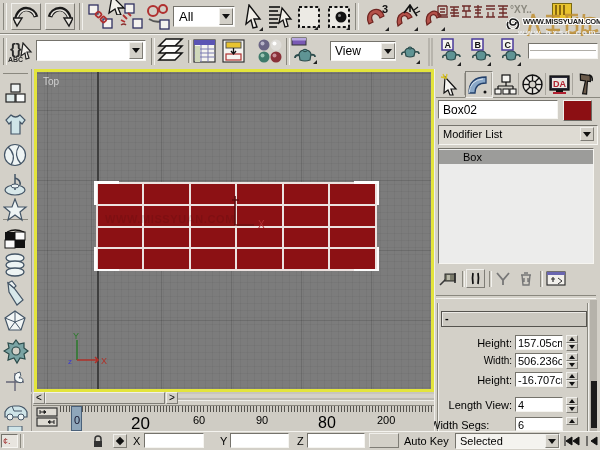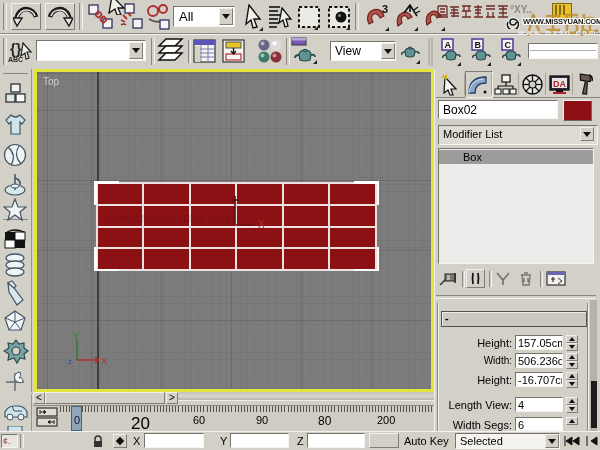--- a/index.html
+++ b/index.html
@@ -460,21 +460,21 @@
       <span style="font-size:11px;position:absolute;left:2px;top:1px;white-space:nowrap;">506.236cm</span>
     </div>
 <div class="abs txt" style="left:430px;top:374px;width:82px;text-align:right;font-size:11px;">Height:</div>
 <div class="abs sunk" style="left:515px;top:372px;width:48px;height:15px;overflow:hidden;">
       <span style="font-size:11px;position:absolute;left:2px;top:1px;white-space:nowrap;">-16.707cm</span>
     </div>
 <div class="abs txt" style="left:430px;top:399px;width:82px;text-align:right;font-size:11px;">Length View:</div>
 <div class="abs sunk" style="left:515px;top:397px;width:48px;height:15px;overflow:hidden;">
       <span style="font-size:11px;position:absolute;left:2px;top:1px;">4</span>
     </div>
-<div class="abs txt" style="left:430px;top:419px;width:82px;text-align:right;font-size:11px;">Width Segs:</div>
+<div class="abs txt" style="left:430px;top:419px;width:82px;text-align:left;font-size:11px;">Width Segs:</div>
 <div class="abs sunk" style="left:515px;top:417px;width:48px;height:14px;overflow:hidden;">
       <span style="font-size:11px;position:absolute;left:2px;top:1px;">6</span>
     </div>
 
 <div class="spin" style="left:566px;top:335px;">
       <i class="spinup" style="left:3px;top:2px;"></i>
       <i class="spindn" style="left:3px;top:10px;"></i>
     </div>
 <div class="spin" style="left:566px;top:353px;">
       <i class="spinup" style="left:3px;top:2px;"></i>
@@ -509,21 +509,21 @@
       <rect x="1" y="1" width="20" height="8" fill="#dedbd3" stroke="#333" stroke-width="1.2"></rect>
       <rect x="1" y="11" width="20" height="8" fill="#dedbd3" stroke="#333" stroke-width="1.2"></rect>
       <path d="M4 3 l0 4 M4 5 l6 0 M8 3.5 l2 1.5 l-2 1.5 Z" stroke="#222" fill="#222" stroke-width="1"></path>
       <path d="M18 13 l0 4 M18 15 l-6 0 M14 13.5 l-2 1.5 l2 1.5 Z" stroke="#222" fill="#222" stroke-width="1"></path>
     </svg>
 <div id="ticks" class="abs" style="left:60px;top:406px;width:373px;height:6px;background-image:repeating-linear-gradient(to right,#55534e 0 1px,transparent 1px 3.118px);"></div>
 
 <div class="abs txt" style="left:131px;top:414px;font-size:17px;">20</div>
 <div class="abs txt" style="left:193px;top:414px;font-size:11px;">60</div>
 <div class="abs txt" style="left:256px;top:414px;font-size:11px;">90</div>
-<div class="abs txt" style="left:318px;top:414px;font-size:12px;">80</div>
+<div class="abs txt" style="left:318px;top:414px;font-size:16px;">80</div>
 <div class="abs txt" style="left:377px;top:414px;font-size:11px;">200</div>
 <div class="abs" style="left:71px;top:406px;width:9px;height:23px;background:#8fa6ba;border:1px solid #4a617a;"></div>
     <div class="abs" style="left:74px;top:414px;font-size:11px;color:#15152e;z-index:5;">0</div>
 
 <div class="abs" style="left:0;top:431px;width:600px;height:19px;background:#d3d0c8;border-top:1px solid #f4f3ef;"></div>
 <div class="abs sunk" style="left:1px;top:434px;width:17px;height:14px;background:#e8e5df;"></div>
 <div class="abs" style="left:3px;top:436px;font-size:9px;color:#a03030;">¢.</div>
 <div class="abs sep" style="left:20px;top:434px;width:2px;height:14px;"></div>
 <svg class="abs" style="left:92px;top:435px;" width="12" height="13" viewBox="0 0 12 13">
       <path d="M3 6 L3 4 a3 3 0 0 1 6 0 L9 6" fill="none" stroke="#333" stroke-width="1.5"></path>

